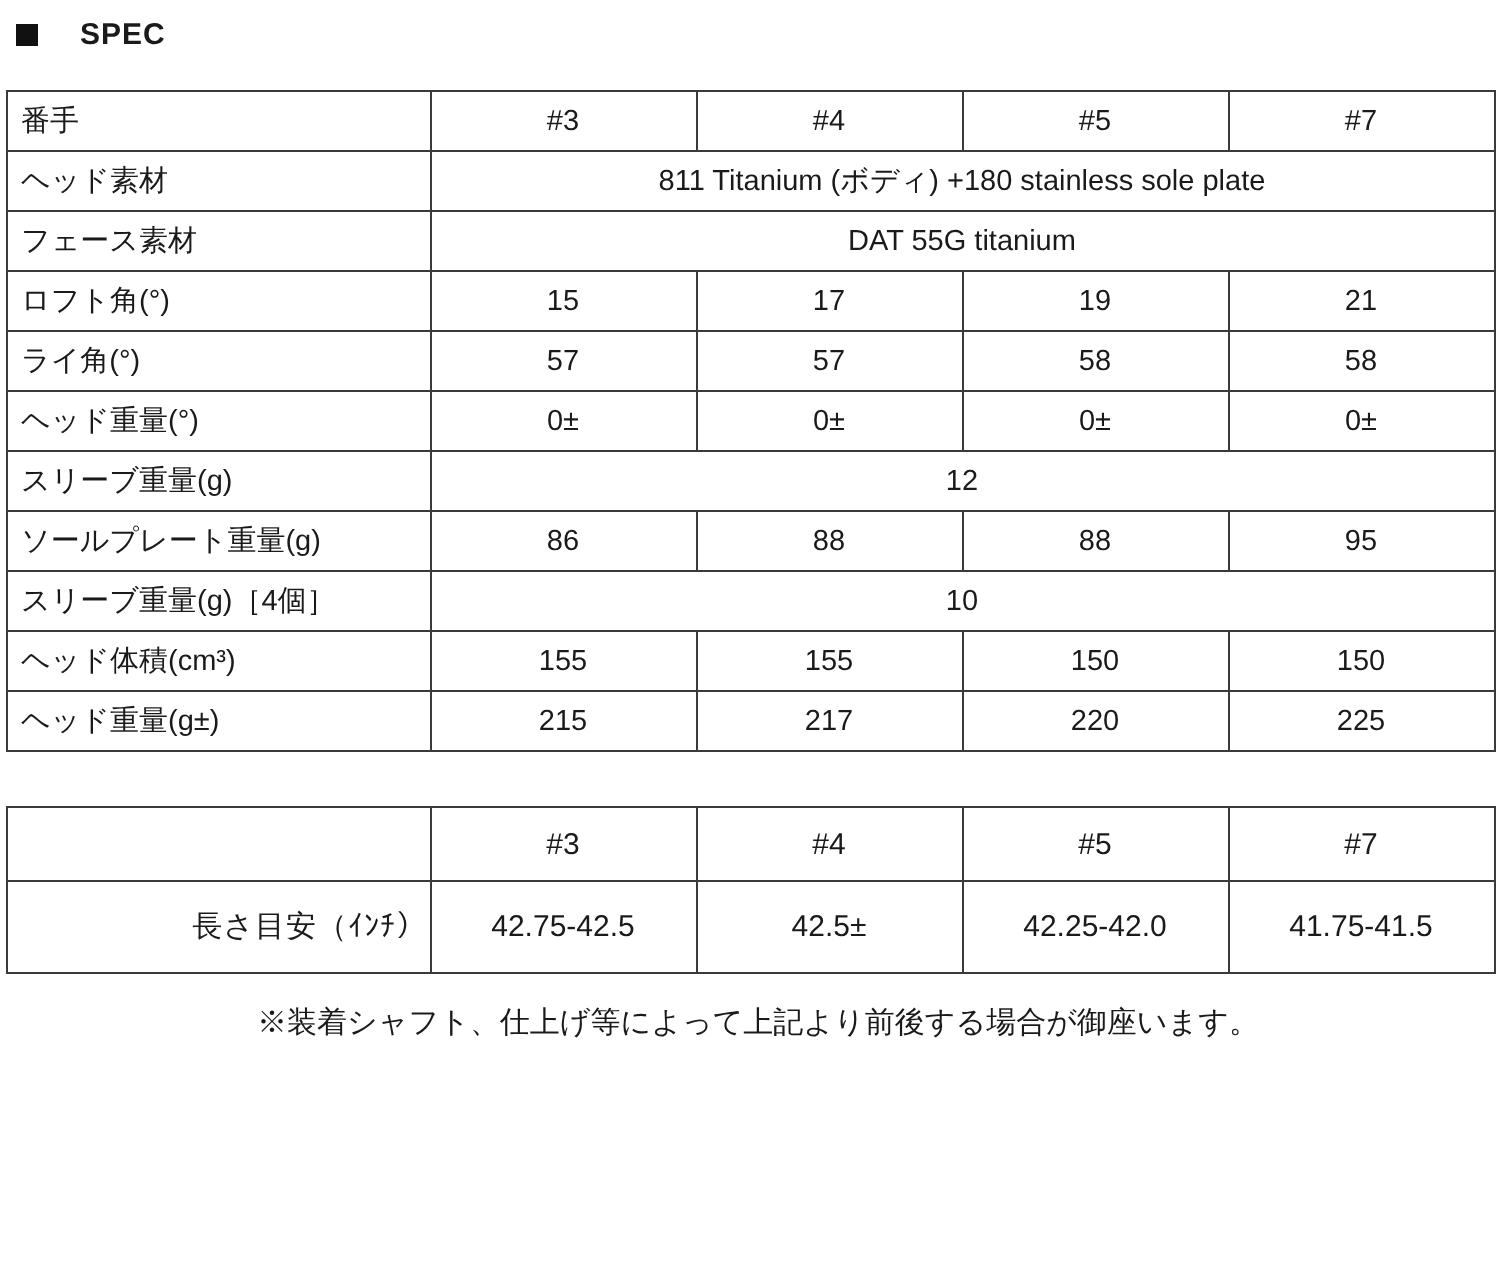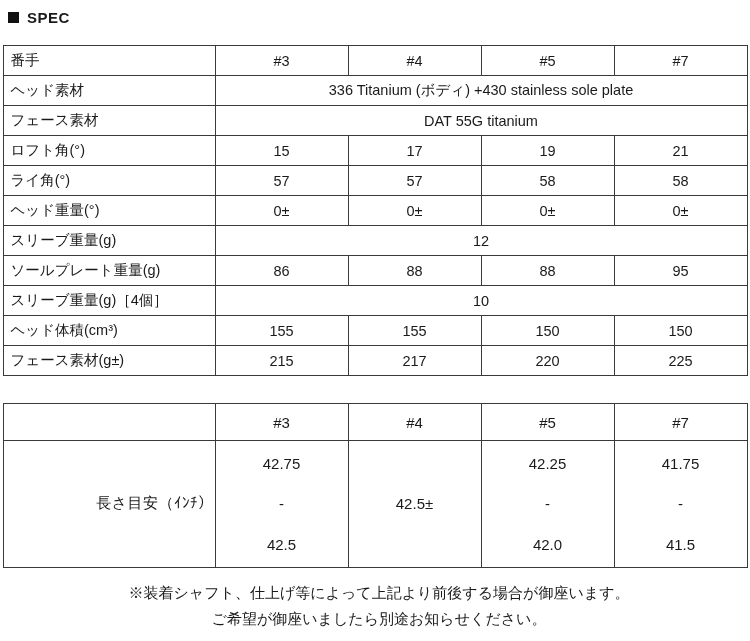--- a/index.html
+++ b/index.html
@@ -17,21 +17,21 @@
   .page {
     width: 750px;
     height: 641px;
     box-sizing: border-box;
     padding: 0;
     position: relative;
   }
   .spec-heading {
     display: flex;
     align-items: center;
-    gap: 8px;
+    gap: 21px;
     font-size: 15px;
     font-weight: bold;
     padding: 9px 0 8px 8px;
     letter-spacing: 0.5px;
   }
   .spec-heading .marker {
     width: 11px;
     height: 11px;
     background: #111111;
     display: inline-block;
@@ -76,26 +76,25 @@
     height: 34px;
     font-size: 15px;
   }
   table.length-table td.rowlabel {
     font-size: 15px;
     text-align: right;
     letter-spacing: 0.5px;
   }
   .stack {
     display: flex;
-    flex-direction: column;
+    flex-direction: row;
     align-items: center;
     justify-content: center;
     line-height: 1.95;
     padding: 7px 0;
-    gap: 11px;
   }
   .stack span {
     display: block;
   }
   .notes {
     padding: 12px 0 0 8px;
     font-size: 15px;
     line-height: 1.75;
   }
   .notes div {
@@ -124,21 +123,21 @@
     <tbody>
       <tr>
         <td class="label">番手</td>
         <td>#3</td>
         <td>#4</td>
         <td>#5</td>
         <td>#7</td>
       </tr>
       <tr>
         <td class="label">ヘッド素材</td>
-        <td colspan="4">336 Titanium (ボディ) +430 stainless sole plate</td>
+        <td colspan="4">811 Titanium (ボディ) +180 stainless sole plate</td>
       </tr>
       <tr>
         <td class="label">フェース素材</td>
         <td colspan="4">DAT 55G titanium</td>
       </tr>
       <tr>
         <td class="label">ロフト角(°)</td>
         <td>15</td>
         <td>17</td>
         <td>19</td>
@@ -174,21 +173,21 @@
         <td colspan="4">10</td>
       </tr>
       <tr>
         <td class="label">ヘッド体積(cm³)</td>
         <td>155</td>
         <td>155</td>
         <td>150</td>
         <td>150</td>
       </tr>
       <tr>
-        <td class="label">フェース素材(g±)</td>
+        <td class="label">ヘッド重量(g±)</td>
         <td>215</td>
         <td>217</td>
         <td>220</td>
         <td>225</td>
       </tr>
     </tbody>
   </table>
 
   <div class="gap"></div>
 
@@ -235,16 +234,15 @@
             <span>-</span>
             <span>41.5</span>
           </div>
         </td>
       </tr>
     </tbody>
   </table>
 
   <div class="notes">
     <div>※装着シャフト、仕上げ等によって上記より前後する場合が御座います。</div>
-    <div>ご希望が御座いましたら別途お知らせください。</div>
   </div>
 
 </div>
 
 </body></html>

